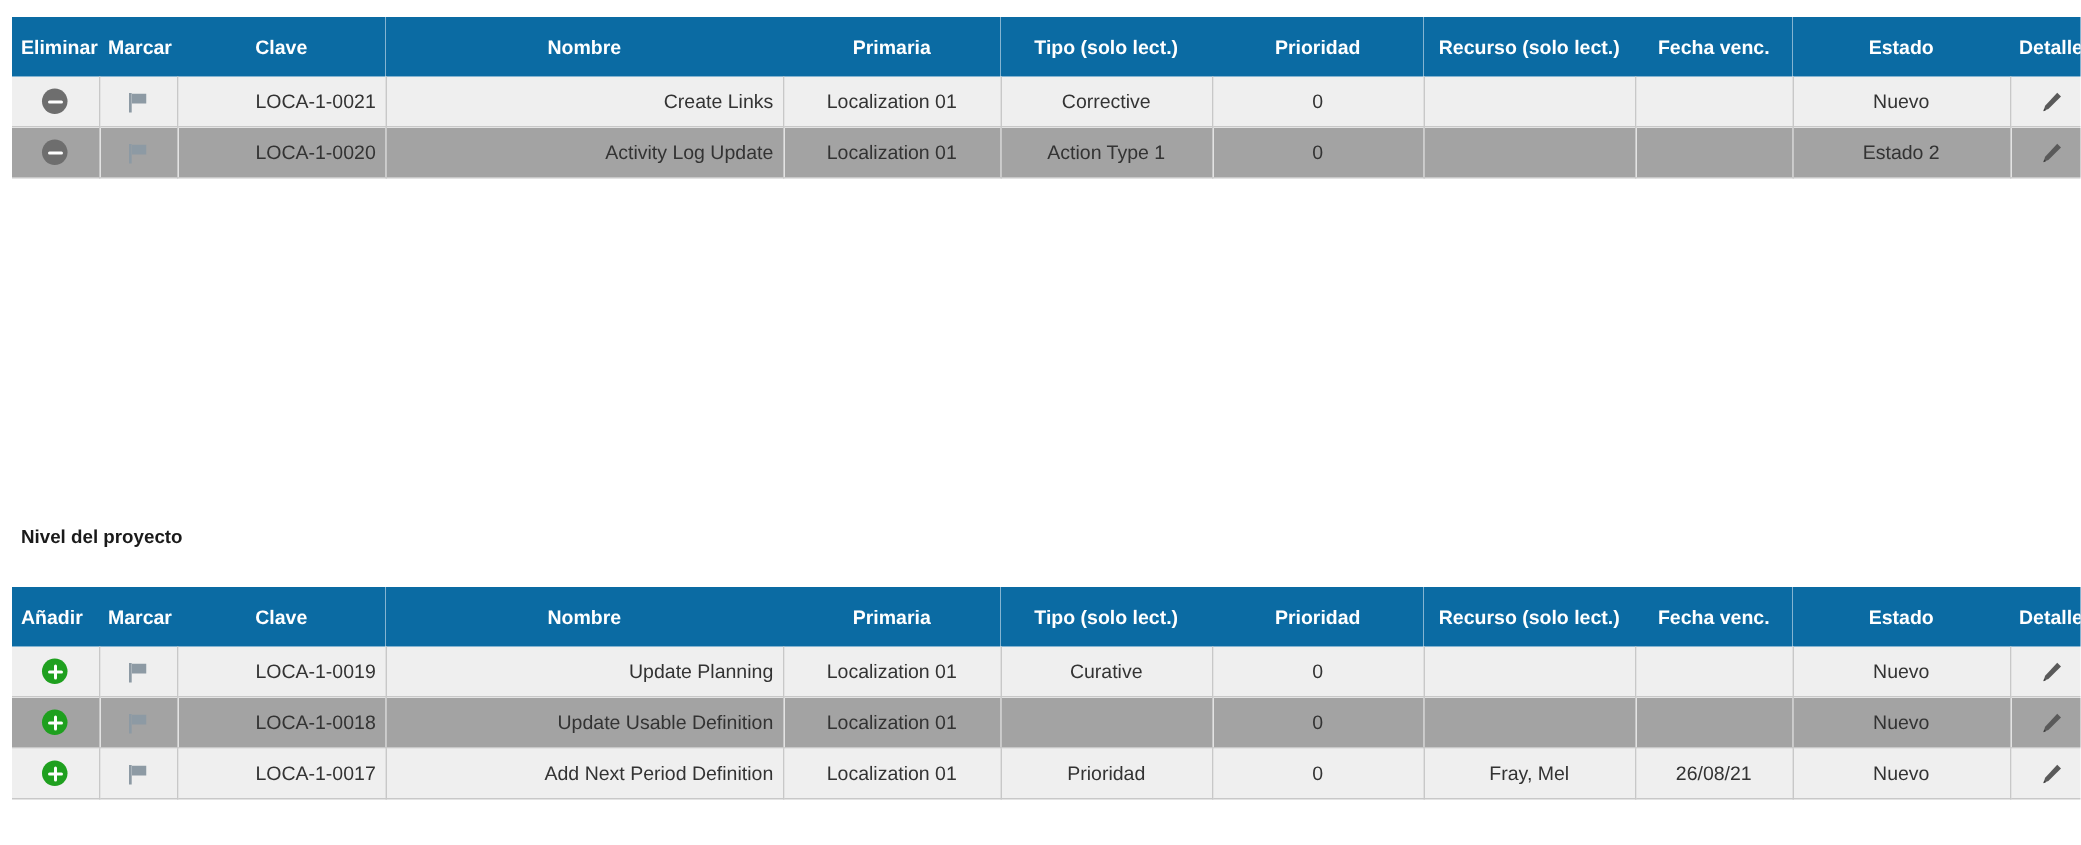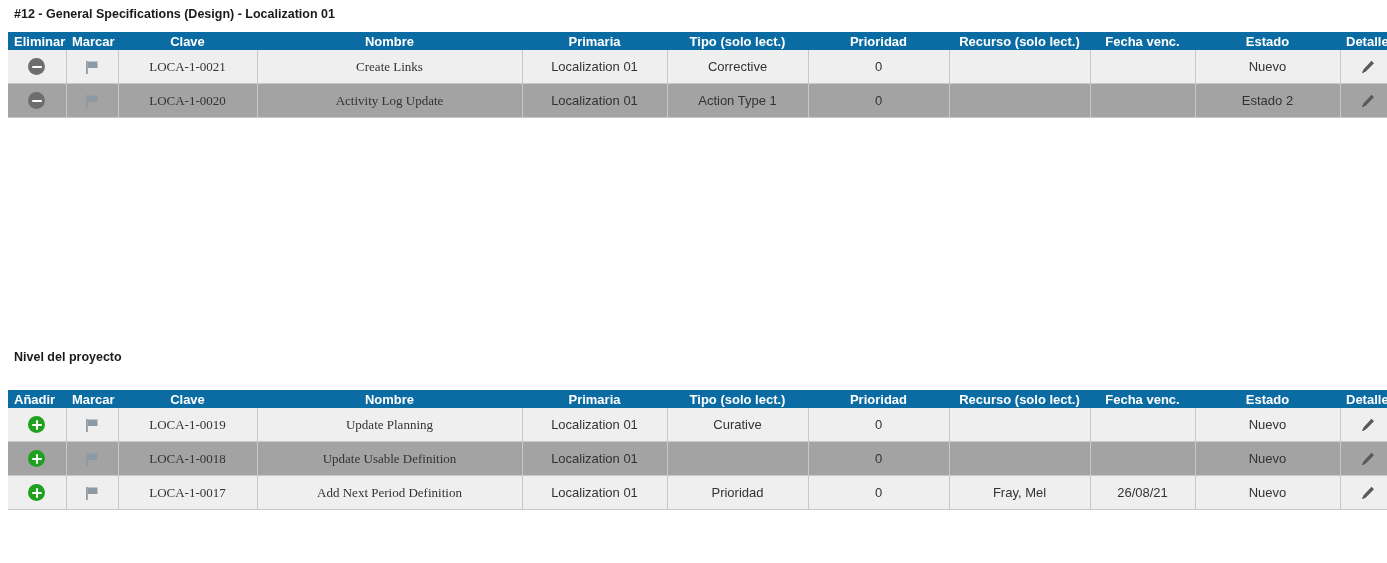--- a/index.html
+++ b/index.html
@@ -35,42 +35,42 @@
   table.grid {
     border-collapse: collapse;
     width: 1371px;
     table-layout: fixed;
   }
   table.grid thead th {
     background: #0b6ba3;
     color: #ffffff;
     font-weight: bold;
     font-size: 13px;
-    height: 18px;
+    height: 40px;
     padding: 0 6px;
     text-align: center;
     border: none;
     white-space: nowrap;
     overflow: hidden;
   }
   table.grid thead th.left-pad { text-align: left; padding-left: 6px; }
   table.grid tbody td {
     height: 33px;
     font-size: 13px;
     color: #333333;
     text-align: center;
     border-right: 1px solid #c8c8c8;
     border-bottom: 1px solid #c8c8c8;
     padding: 0 6px;
     white-space: nowrap;
     overflow: hidden;
     background: #a3a3a3;
   }
   table.grid tbody tr.alt td { background: #efefef; }
-  table.grid tbody td.cell-left { text-align: center; font-family: Liberation Serif, serif; }
+  table.grid tbody td.cell-left { text-align: right; }
   table.grid tbody td.no-right-border { border-right: none; }
   table.grid tbody td.first { border-left: none; }
 
   
   .c-act   { width: 58px; }
   .c-mark  { width: 52px; }
   .c-clave { width: 139px; }
   .c-nom   { width: 265px; }
   .c-prim  { width: 145px; }
   .c-tipo  { width: 141px; }
@@ -125,21 +125,20 @@
   .icon-pencil { vertical-align: middle; }
 
   .spacer-area { height: 232px; }
   .mid-title { padding-top: 0px; }
 </style>
 </head>
 <body>
 
 <div class="page">
 
-  <div id="top-title" class="section-title">#12 - General Specifications (Design) - Localization 01</div>
 
   <div class="table-wrap" style="padding-top:11px;">
     <table class="grid">
       <colgroup>
         <col class="c-act">
           <col class="c-mark">
           <col class="c-clave">
           <col class="c-nom">
         <col class="c-prim">
           <col class="c-tipo">

